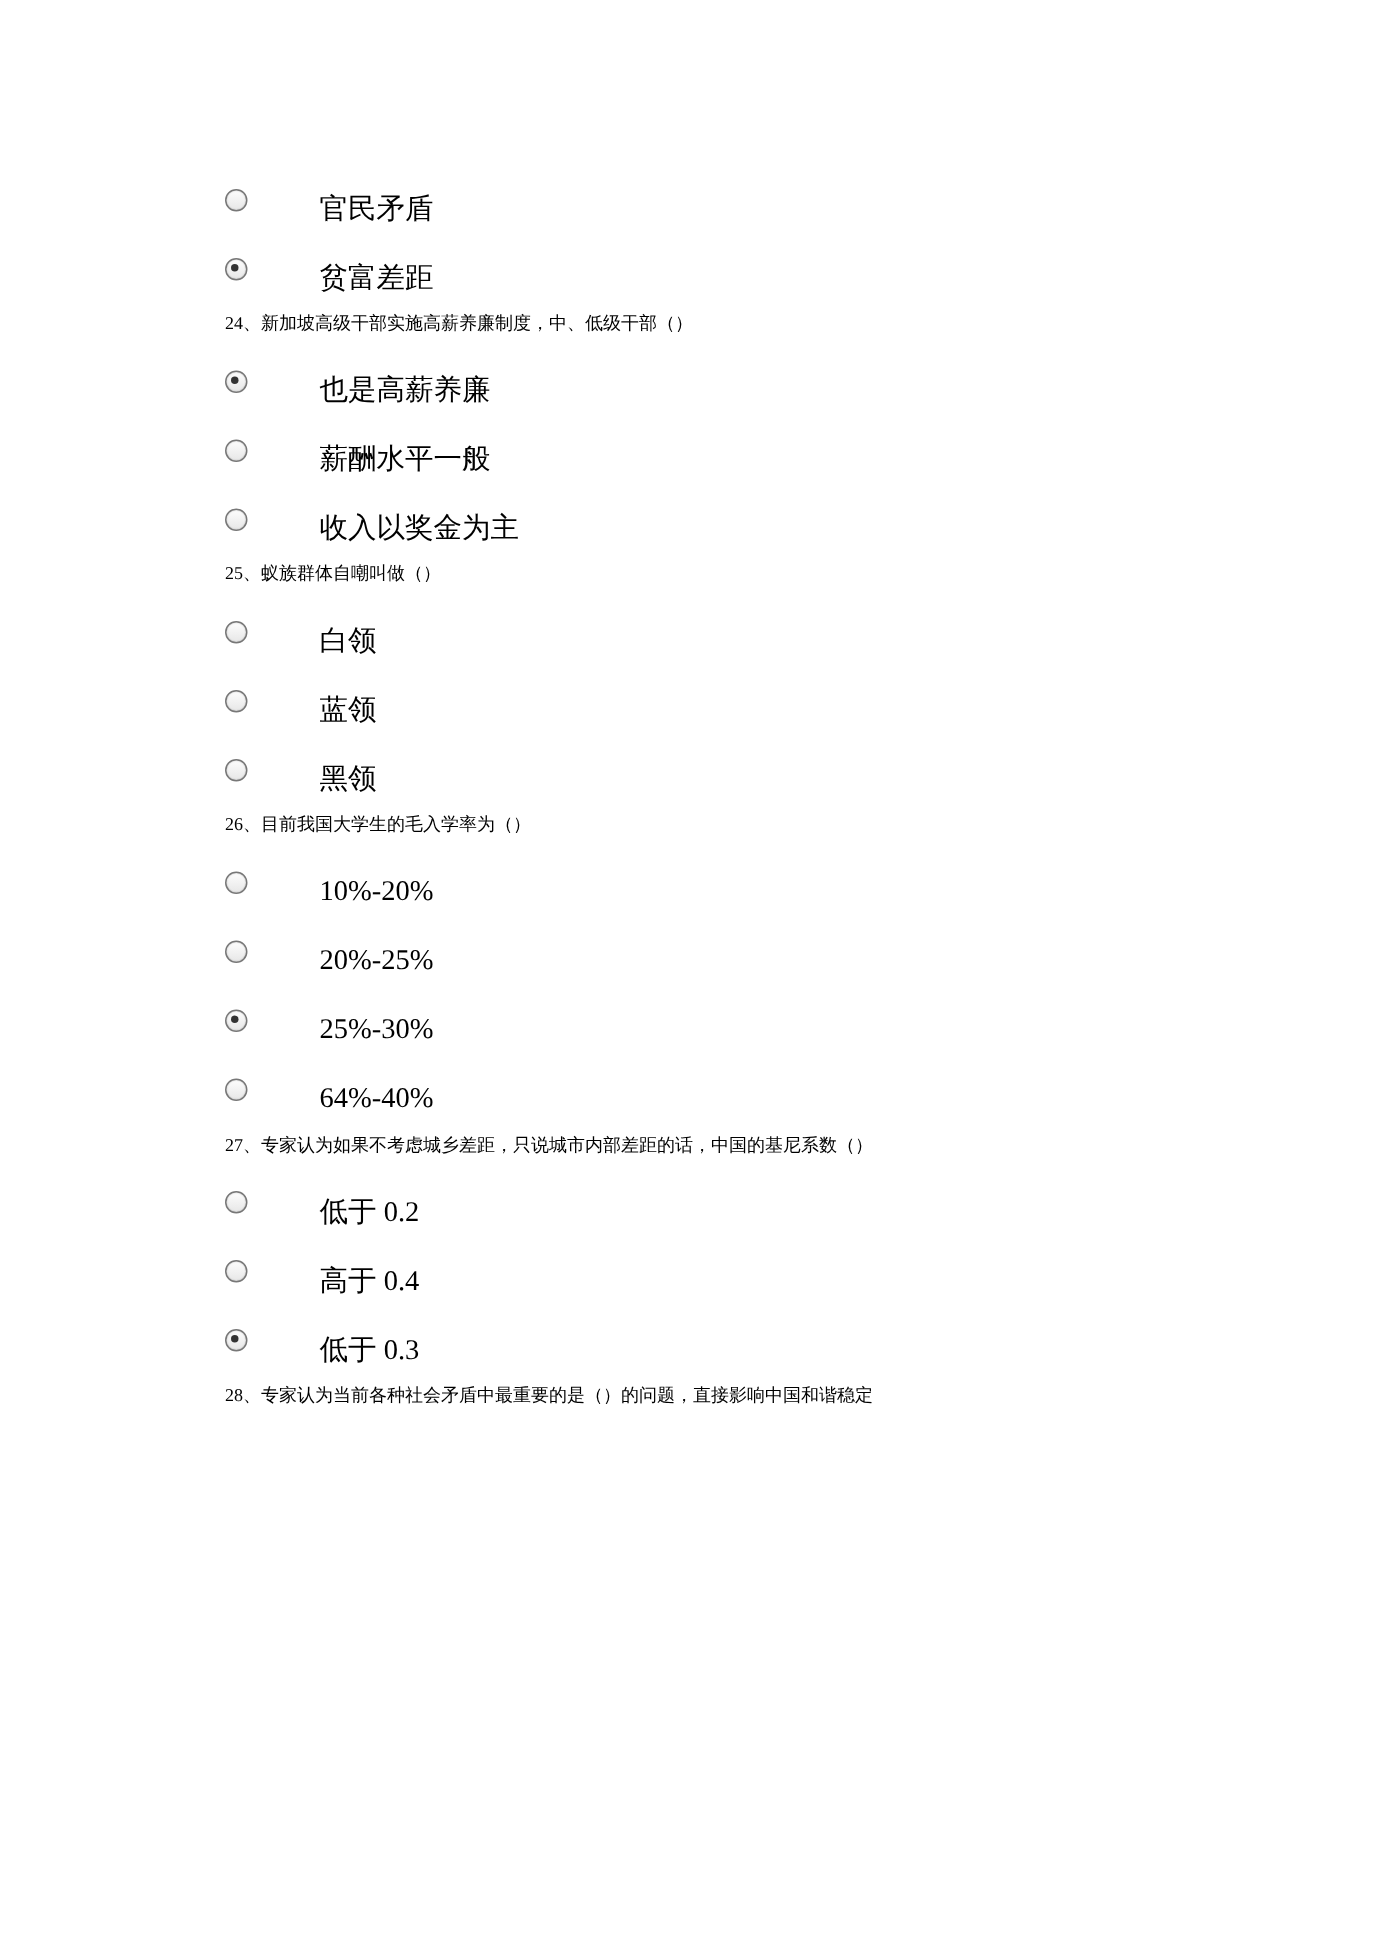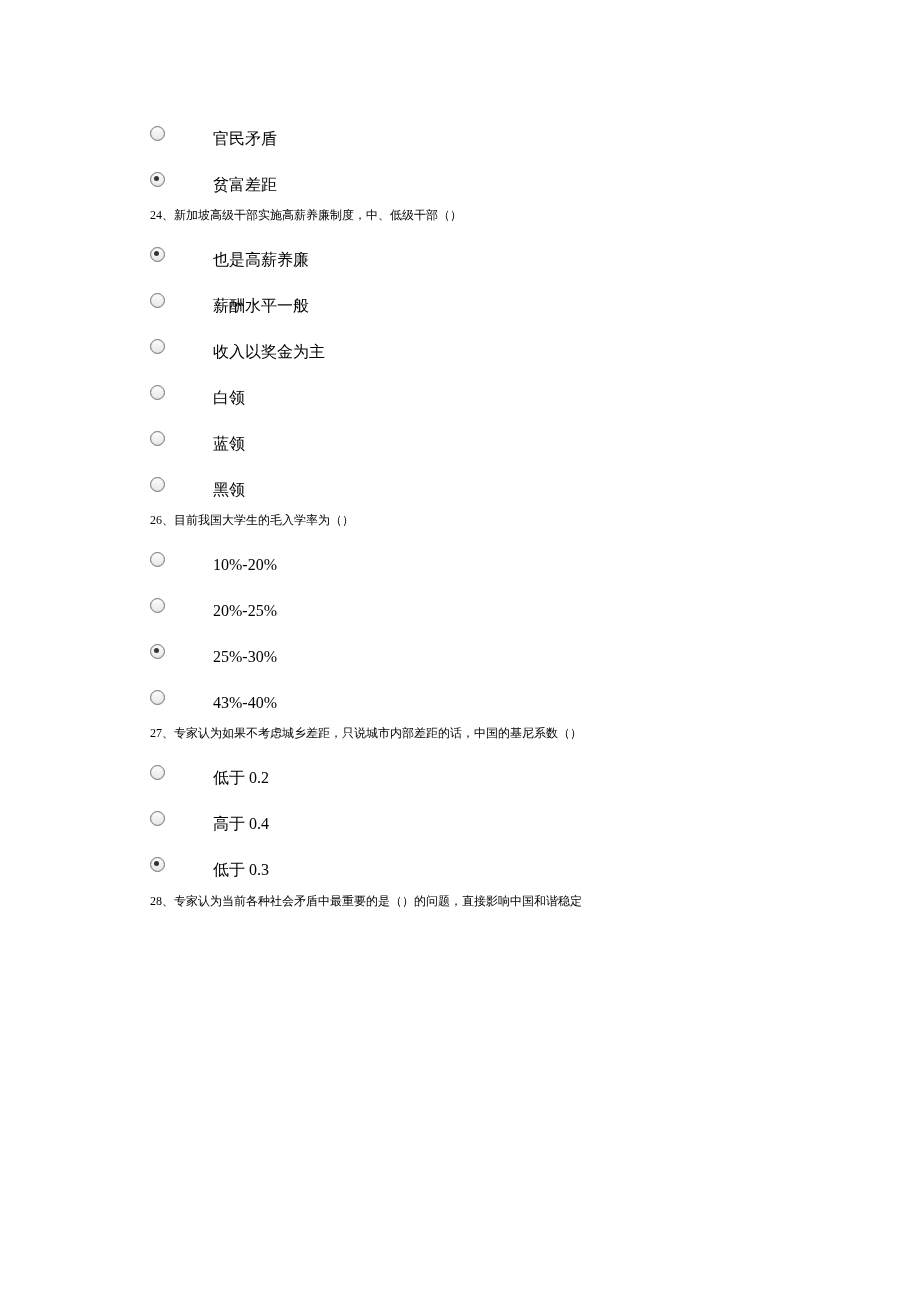--- a/index.html
+++ b/index.html
@@ -33,21 +33,21 @@
   .radio.selected::after {
     content: "";
     position: absolute;
     top: 3px; left: 3px;
     width: 5px; height: 5px;
     border-radius: 50%;
     background: #333;
   }
   .opt-label {
     padding-left: 48px;
-    font-size: 16px;
+    font-size: 19px;
     position: relative;
     top: 6px;
   }
   .question {
     font-size: 12px;
     line-height: 1.6;
     margin: 4px 0 6px 0;
   }
 </style>
 </head>
@@ -71,20 +71,21 @@
   </div>
   <div class="option-row">
     <span class="radio"></span>
     <span class="opt-label">薪酬水平一般</span>
   </div>
   <div class="option-row">
     <span class="radio"></span>
     <span class="opt-label">收入以奖金为主</span>
   </div>
 
+  <div class="question">25、蚁族群体自嘲叫做（）</div>
   <div class="option-row">
     <span class="radio"></span>
     <span class="opt-label">白领</span>
   </div>
   <div class="option-row">
     <span class="radio"></span>
     <span class="opt-label">蓝领</span>
   </div>
   <div class="option-row">
     <span class="radio"></span>
@@ -99,21 +100,21 @@
   <div class="option-row">
     <span class="radio"></span>
     <span class="opt-label">20%-25%</span>
   </div>
   <div class="option-row">
     <span class="radio selected"></span>
     <span class="opt-label">25%-30%</span>
   </div>
   <div class="option-row">
     <span class="radio"></span>
-    <span class="opt-label">43%-40%</span>
+    <span class="opt-label">64%-40%</span>
   </div>
 
   <div class="question">27、专家认为如果不考虑城乡差距，只说城市内部差距的话，中国的基尼系数（）</div>
   <div class="option-row">
     <span class="radio"></span>
     <span class="opt-label">低于 0.2</span>
   </div>
   <div class="option-row">
     <span class="radio"></span>
     <span class="opt-label">高于 0.4</span>

